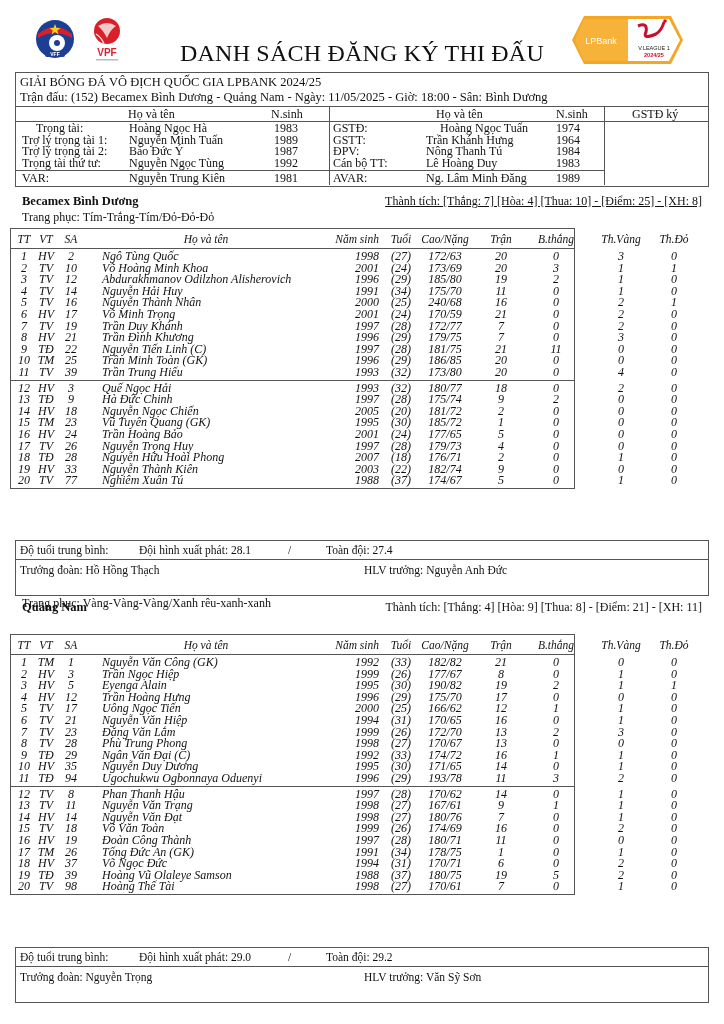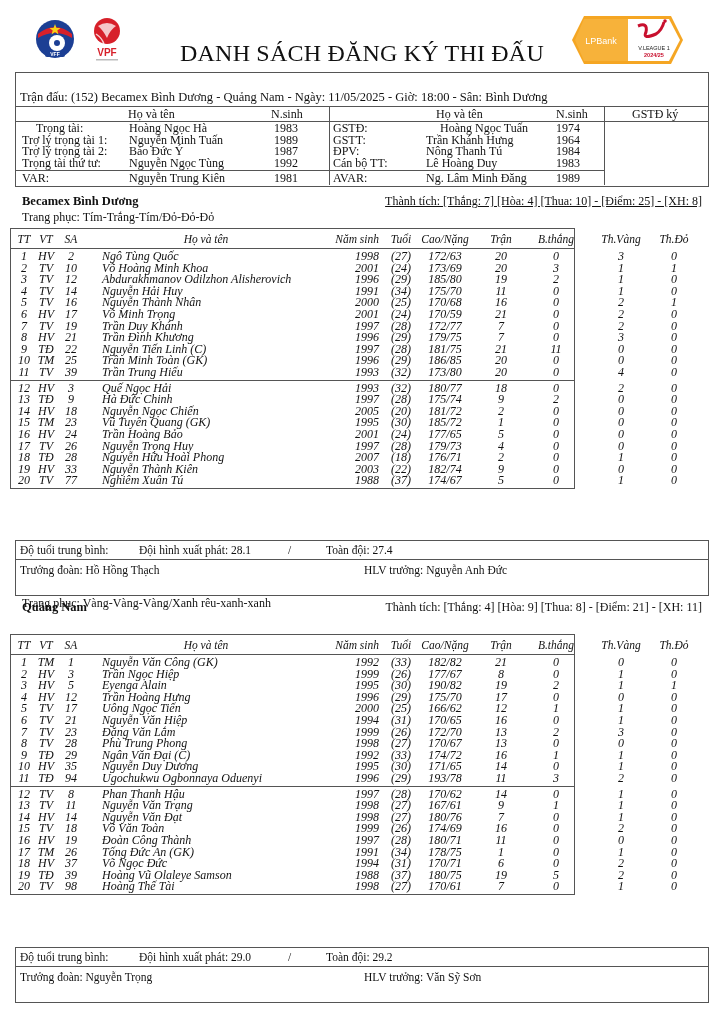--- a/index.html
+++ b/index.html
@@ -78,20 +78,21 @@
     <text x="31" y="30" font-size="9" fill="#fff" text-anchor="middle" font-family="Liberation Sans, sans-serif">LPBank</text>
     <path d="M68 12 Q78 8 76 18 Q72 26 86 20 Q92 16 94 8" stroke="#c8102e" stroke-width="3" fill="none"></path>
     <circle cx="95" cy="7" r="1.8" fill="#c8102e"></circle>
     <text x="84" y="36" font-size="5.5" fill="#222" text-anchor="middle" font-family="Liberation Sans, sans-serif">V.LEAGUE 1</text>
     <text x="84" y="43" font-size="5.5" fill="#c8102e" text-anchor="middle" font-family="Liberation Sans, sans-serif" font-weight="bold">2024/25</text>
   </svg>
   <div class="main-title">DANH SÁCH ĐĂNG KÝ THI ĐẤU</div>
 </div>
 
 <div class="match-box">
+  <div class="line1">GIẢI BÓNG ĐÁ VÔ ĐỊCH QUỐC GIA LPBANK 2024/25</div>
   <div class="line2">Trận đấu: (152) Becamex Bình Dương - Quảng Nam - Ngày: 11/05/2025 - Giờ: 18:00 - Sân: Bình Dương</div>
 </div>
 
 <div class="off-box">
   <div class="off-grid">
     <div class="off-col-div" style="left:313px;"></div>
     <div class="off-col-div" style="left:588px;"></div>
     <div class="off-hline" style="left:0;top:14px;width:588px;"></div>
     <div class="off-hline" style="left:588px;top:14px;width:104px;"></div>
     <div class="off-hline" style="left:0;top:63px;width:588px;"></div>
@@ -207,21 +208,21 @@
         <span class="c c-tv">1</span>
         <span class="c c-td">0</span>
       </div>
       <div class="row">
         <span class="c c-tt">5</span>
         <span class="c c-vt">TV</span>
         <span class="c c-sa">16</span>
         <span class="c c-name">Nguyễn Thành Nhân</span>
         <span class="c c-year">2000</span>
         <span class="c c-age">(25)</span>
-        <span class="c c-hw">170/68</span>
+        <span class="c c-hw">240/68</span>
         <span class="c c-tran">16</span>
         <span class="c c-bt">0</span>
         <span class="c c-tv">2</span>
         <span class="c c-td">1</span>
       </div>
       <div class="row">
         <span class="c c-tt">6</span>
         <span class="c c-vt">HV</span>
         <span class="c c-sa">17</span>
         <span class="c c-name">Võ Minh Trọng</span>

